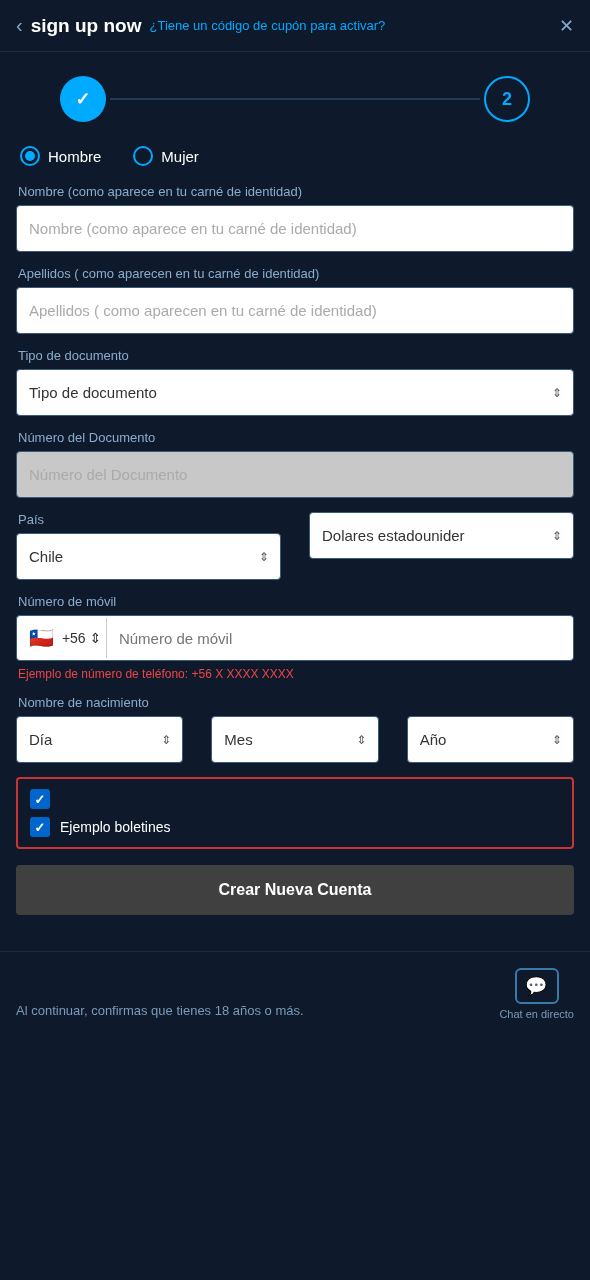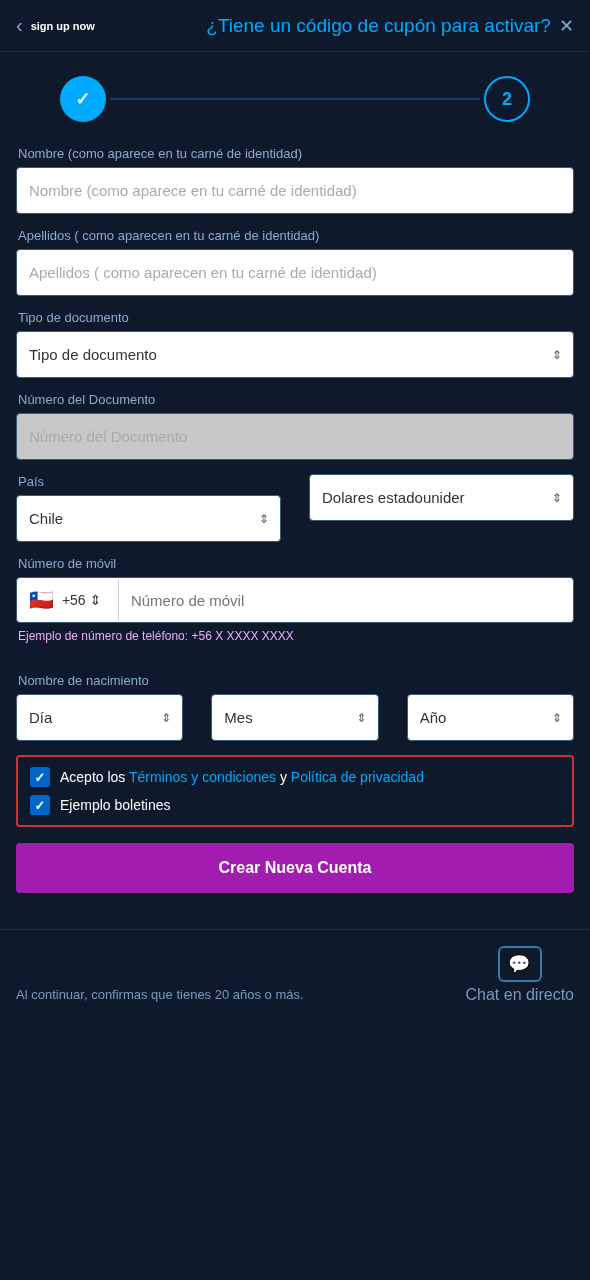--- a/index.html
+++ b/index.html
@@ -26,27 +26,27 @@
       gap: 8px;
     }
     .header-back {
       color: #7fa8c8;
       font-size: 20px;
       cursor: pointer;
     }
     .header-title {
       color: #ffffff;
       font-weight: bold;
-      font-size: 11px;
+      font-size: 19px;
     }
     .header-coupon {
       color: #00aaff;
-      font-size: 19px;
-      cursor: pointer;
-      text-align: right;
+      font-size: 13px;
+      cursor: pointer;
+      text-align: left;
       flex: 1;
       padding: 0 8px;
     }
     .header-close {
       color: #7fa8c8;
       font-size: 18px;
       cursor: pointer;
     }
 
     
@@ -200,41 +200,41 @@
     }
     .phone-flag {
       padding: 12px 8px 12px 12px;
       font-size: 20px;
       line-height: 1;
     }
     .phone-code-select {
       background: transparent;
       border: none;
       border-right: 1px solid #cccccc;
-      padding: 12px 16px 12px 0;
+      padding: 12px 4px 12px 0;
       font-size: 14px;
       color: #333333;
       outline: none;
       cursor: pointer;
       appearance: none;
       -webkit-appearance: none;
     }
     .phone-input {
       flex: 1;
       border: none;
       background: transparent;
       padding: 12px;
       font-size: 15px;
       color: #999999;
       outline: none;
     }
     .phone-hint {
       font-size: 12px;
-      color: #f0abfc;
-      margin-bottom: 30px;
+      color: #ef4444;
+      margin-bottom: 14px;
       padding-left: 2px;
     }
 
     
     .checkboxes-area {
       border: 2px solid #cc3333;
       border-radius: 4px;
       padding: 10px 12px;
       margin-bottom: 16px;
     }
@@ -268,21 +268,21 @@
       color: #ffffff;
     }
     .checkbox-link {
       color: #00aaff;
       cursor: pointer;
     }
 
     
     .create-btn {
       width: 100%;
-      background-color: #a21caf;
+      background-color: #404040;
       color: #ffffff;
       border: none;
       border-radius: 4px;
       padding: 16px;
       font-size: 16px;
       font-weight: bold;
       cursor: pointer;
       margin-bottom: 20px;
     }
 
@@ -314,21 +314,21 @@
       border-radius: 6px;
       display: flex;
       align-items: center;
       justify-content: center;
     }
     .chat-icon {
       font-size: 18px;
       color: #3a7aaa;
     }
     .chat-label {
-      font-size: 16px;
+      font-size: 11px;
       color: #7a9ab8;
       white-space: nowrap;
     }
   </style>
 </head>
 <body>
 
 <div class="header">
   <div class="header-left">
     <span class="header-back">‹</span>
@@ -340,20 +340,30 @@
 
 <div class="steps-container">
   <div class="step-circle completed">✓</div>
   <div class="step-line"></div>
   <div class="step-circle active">2</div>
 </div>
 
 <div class="form-container">
 
   
+  <div class="gender-row">
+    <div class="gender-option">
+      <div class="radio-circle selected"></div>
+      <span class="gender-label">Hombre</span>
+    </div>
+    <div class="gender-option">
+      <div class="radio-circle"></div>
+      <span class="gender-label">Mujer</span>
+    </div>
+  </div>
 
   
   <div class="field-label">Nombre (como aparece en tu carné de identidad)</div>
   <input class="form-input" type="text" placeholder="Nombre (como aparece en tu carné de identidad)" style="">
 
   
   <div class="field-label">Apellidos ( como aparecen en tu carné de identidad)</div>
   <input class="form-input" type="text" placeholder="Apellidos ( como aparecen en tu carné de identidad)" style="">
 
   
@@ -442,38 +452,35 @@
       </div>
     </div>
   </div>
 
   
   <div class="checkboxes-area">
     <div class="checkbox-row">
       <div class="checkbox-box">
         <span class="check-mark">✓</span>
       </div>
-      <span class="checkbox-text">
-        <span>Acepto los </span><span class="checkbox-link">Términos y condiciones</span><span> y </span><span class="checkbox-link">Política de privacidad</span>
-      </span>
     </div>
     <div class="checkbox-row">
       <div class="checkbox-box">
         <span class="check-mark">✓</span>
       </div>
       <span class="checkbox-text">Ejemplo boletines</span>
     </div>
   </div>
 
   
   <button class="create-btn">Crear Nueva Cuenta</button>
 
 </div>
 
 <div class="footer">
-  <span class="footer-text">Al continuar, confirmas que tienes 20 años o más.</span>
+  <span class="footer-text">Al continuar, confirmas que tienes 18 años o más.</span>
   <div class="chat-btn">
     <div class="chat-icon-box">
       <span class="chat-icon">💬</span>
     </div>
     <span class="chat-label">Chat en directo</span>
   </div>
 </div>
 
 </body></html>

